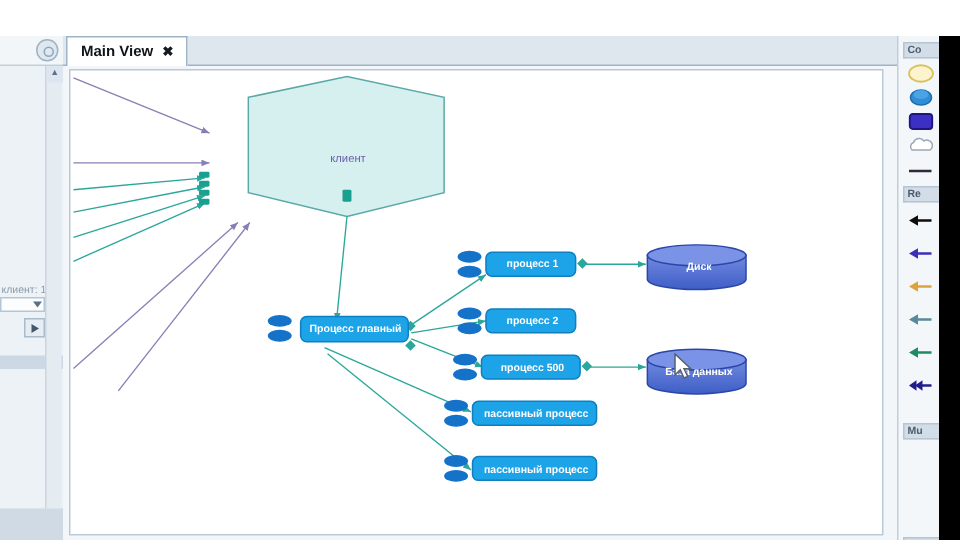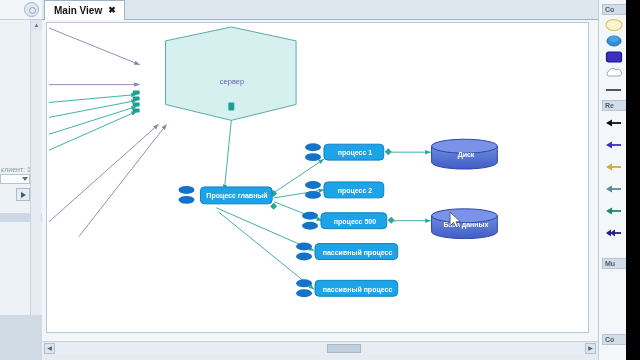--- a/index.html
+++ b/index.html
@@ -10,20 +10,21 @@
     overflow: hidden;
     background: #ffffff;
     font-family: "Liberation Sans", sans-serif;
   }
 
   #app {
     position: relative;
     width: 640px;
     height: 284px;
     background: #84cc16;
+    margin-top: 24px;
   }
 
   
   #left-panel {
     position: absolute;
     left: 0; top: 0;
     width: 42px; height: 360px;
     background: #e9eef3;
     border-right: 1px solid #b8c6d3;
     box-sizing: border-box;
@@ -436,21 +437,21 @@
           <path d="M386,124 L386,140 A33,7 0 0 0 452,140 L452,124 z" fill="url(#cyl-grad)" stroke="#2b46a8" stroke-width="1"></path>
           <ellipse cx="419" cy="124" rx="33" ry="7" fill="#7b93e6" stroke="#2b46a8" stroke-width="1"></ellipse>
         </g>
 
         <g>
           <path d="M386,194 L386,210 A33,7 0 0 0 452,210 L452,194 z" fill="url(#cyl-grad)" stroke="#2b46a8" stroke-width="1"></path>
           <ellipse cx="419" cy="194" rx="33" ry="7" fill="#7b93e6" stroke="#2b46a8" stroke-width="1"></ellipse>
         </g>
       </svg>
 
-      <div class="hex-label" style="left:160px; top:54px; width:50px;">сервер</div>
+      <div class="hex-label" style="left:160px; top:54px; width:50px;">клиент</div>
 
       <div class="node-label" style="left:154px; top:169px; width:72px;">Процесс главный</div>
 
       <div class="node-label" style="left:278px; top:126px; width:60px;">процесс 1</div>
 
       <div class="node-label" style="left:278px; top:164px; width:60px;">процесс 2</div>
 
       <div class="node-label" style="left:275px; top:195px; width:66px;">процесс 500</div>
 
       <div class="node-label" style="left:269px; top:226px; width:83px;">пассивный процесс</div>

